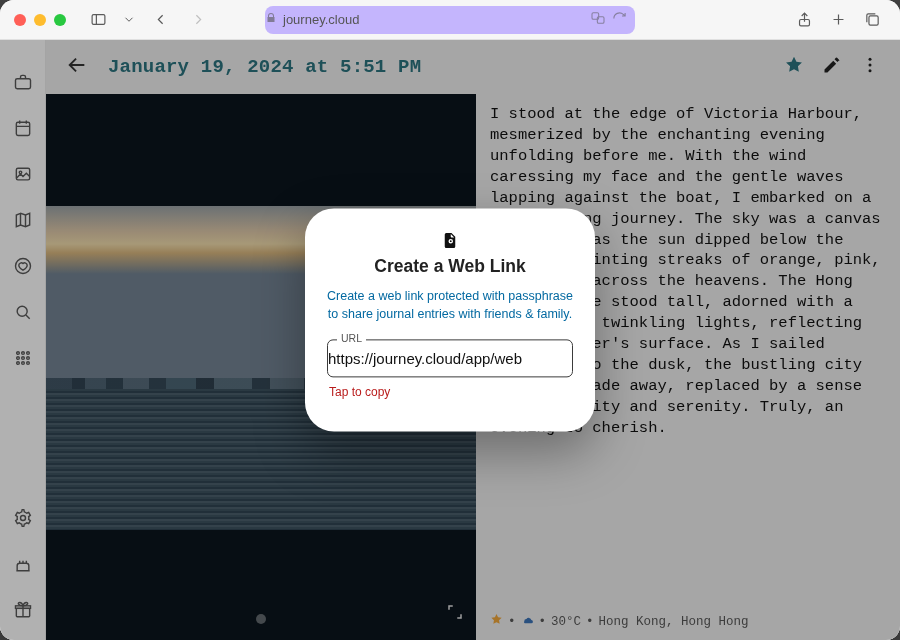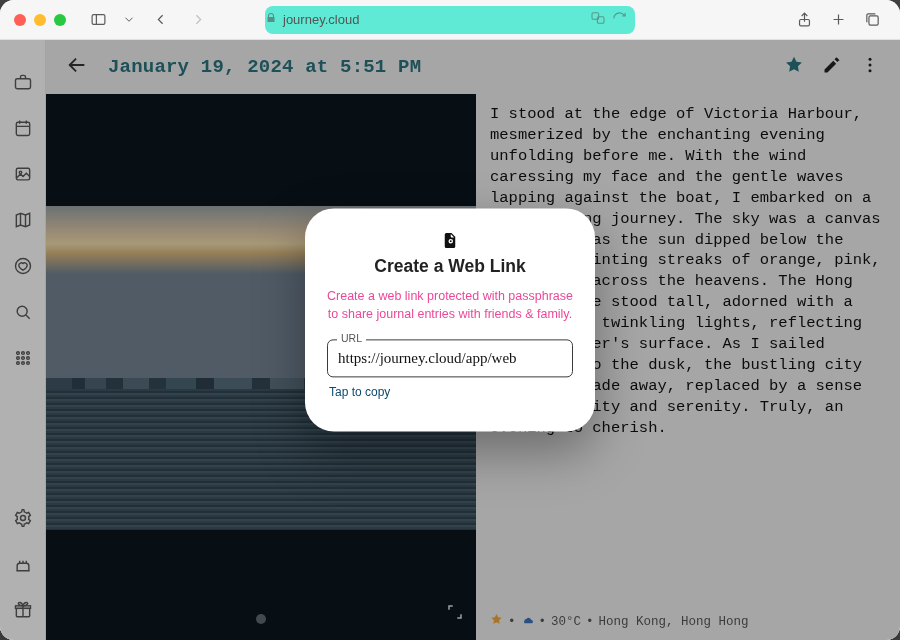--- a/index.html
+++ b/index.html
@@ -11,21 +11,21 @@
     --page:#e6e6e6;
     --scrim:rgba(0,0,0,0.28);
   }
   *{box-sizing:border-box; -webkit-font-smoothing:antialiased;}
   body{margin:0;background:#444;font-family:-apple-system,BlinkMacSystemFont,"Helvetica Neue",Arial,sans-serif;color:var(--text);}
   
   .window{width:900px;height:640px;margin:0 auto;background:var(--bg);border-radius:14px;overflow:hidden;position:relative;box-shadow:0 10px 40px rgba(0,0,0,.35);}
   .titlebar{height:40px;display:flex;align-items:center;gap:10px;padding:0 14px;background:#f6f6f6;border-bottom:1px solid #e0e0e0;position:relative;}
   .dots{display:flex;gap:8px;margin-right:8px;}
   .dot{width:12px;height:12px;border-radius:50%;}
-  .addr{position:absolute;left:50%;transform:translateX(-50%);width:370px;height:28px;background:#5eead4;border-radius:8px;display:flex;align-items:center;justify-content:center;gap:6px;color:#555;font-size:13px;}
+  .addr{position:absolute;left:50%;transform:translateX(-50%);width:370px;height:28px;background:#c4b5fd;border-radius:8px;display:flex;align-items:center;justify-content:center;gap:6px;color:#555;font-size:13px;}
   .addr .lock svg{width:12px;height:12px;opacity:.6;}
   .addr .reload{margin-left:auto;margin-right:8px;display:flex;align-items:center;gap:6px;opacity:.55;}
   .tbico{width:28px;height:28px;border-radius:6px;display:flex;align-items:center;justify-content:center;color:#5b5b5b;}
   .tbico svg{width:17px;height:17px;stroke:currentColor;fill:none;stroke-width:1.7;}
   .tbright{display:flex;gap:6px;margin-left:auto;}
 
   
   .app{position:absolute;top:40px;left:0;right:0;bottom:0;display:flex;background:var(--app);}
   .rail{width:46px;background:#f5f5f5;border-right:1px solid #e3e3e3;display:flex;flex-direction:column;align-items:center;padding-top:30px;gap:22px;}
   .rail .i{width:24px;height:24px;color:#575757;display:flex;align-items:center;justify-content:center;}
@@ -56,25 +56,25 @@
   .entry{flex:1;padding:10px 14px 26px 14px;font-size:15.5px;line-height:1.35;color:#111;position:relative;}
   .meta{position:absolute;left:14px;right:14px;bottom:8px;font-size:12.5px;color:#555;display:flex;align-items:center;gap:5px;}
   .meta svg{width:13px;height:13px;}
 
   
   .scrim{position:absolute;inset:40px 0 0 0;background:var(--scrim);}
   .dialog{position:absolute;left:50%;top:50%;transform:translate(-50%,-50%);width:290px;background:#fff;border-radius:29px;box-shadow:0 20px 50px rgba(0,0,0,.35);padding:22px 22px 14px 22px;}
   .dialog .dicon{display:flex;justify-content:center;margin-bottom:6px;color:#111;}
   .dialog .dicon svg{width:18px;height:20px;fill:currentColor;}
   .dialog .dtitle{text-align:center;font-weight:700;font-size:17.5px;margin-bottom:10px;}
-  .dialog .ddesc{text-align:center;font-size:12.5px;color:#ec4899;line-height:1.45;margin-bottom:16px;}
+  .dialog .ddesc{text-align:center;font-size:12.5px;color:#0369a1;line-height:1.45;margin-bottom:16px;}
   .field{position:relative;}
   .field label{position:absolute;left:10px;top:-7px;font-size:10.5px;background:#fff;padding:0 4px;color:#555;}
-  .field input{width:100%;height:38px;border:1.5px solid #3b3b3b;border-radius:6px;padding:0 10px;font-size:15px;color:#111;outline:none;font-family:Liberation Serif, serif;}
-  .tap{font-size:12px;color:#0c4a6e;margin:8px 2px 18px 2px;}
+  .field input{width:100%;height:38px;border:1.5px solid #3b3b3b;border-radius:6px;padding:0 0;font-size:15px;color:#111;outline:none;font-family:Liberation Sans, sans-serif;}
+  .tap{font-size:12px;color:#b91c1c;margin:8px 2px 18px 2px;}
   .dactions{display:flex;justify-content:flex-end;}
   .dactions .btn{background:none;border:none;font-weight:700;font-size:14px;padding:6px 4px;cursor:pointer;color:#111;}
 
 </style>
 </head>
 <body>
 
 <div class="window">
 
   <div class="titlebar">

